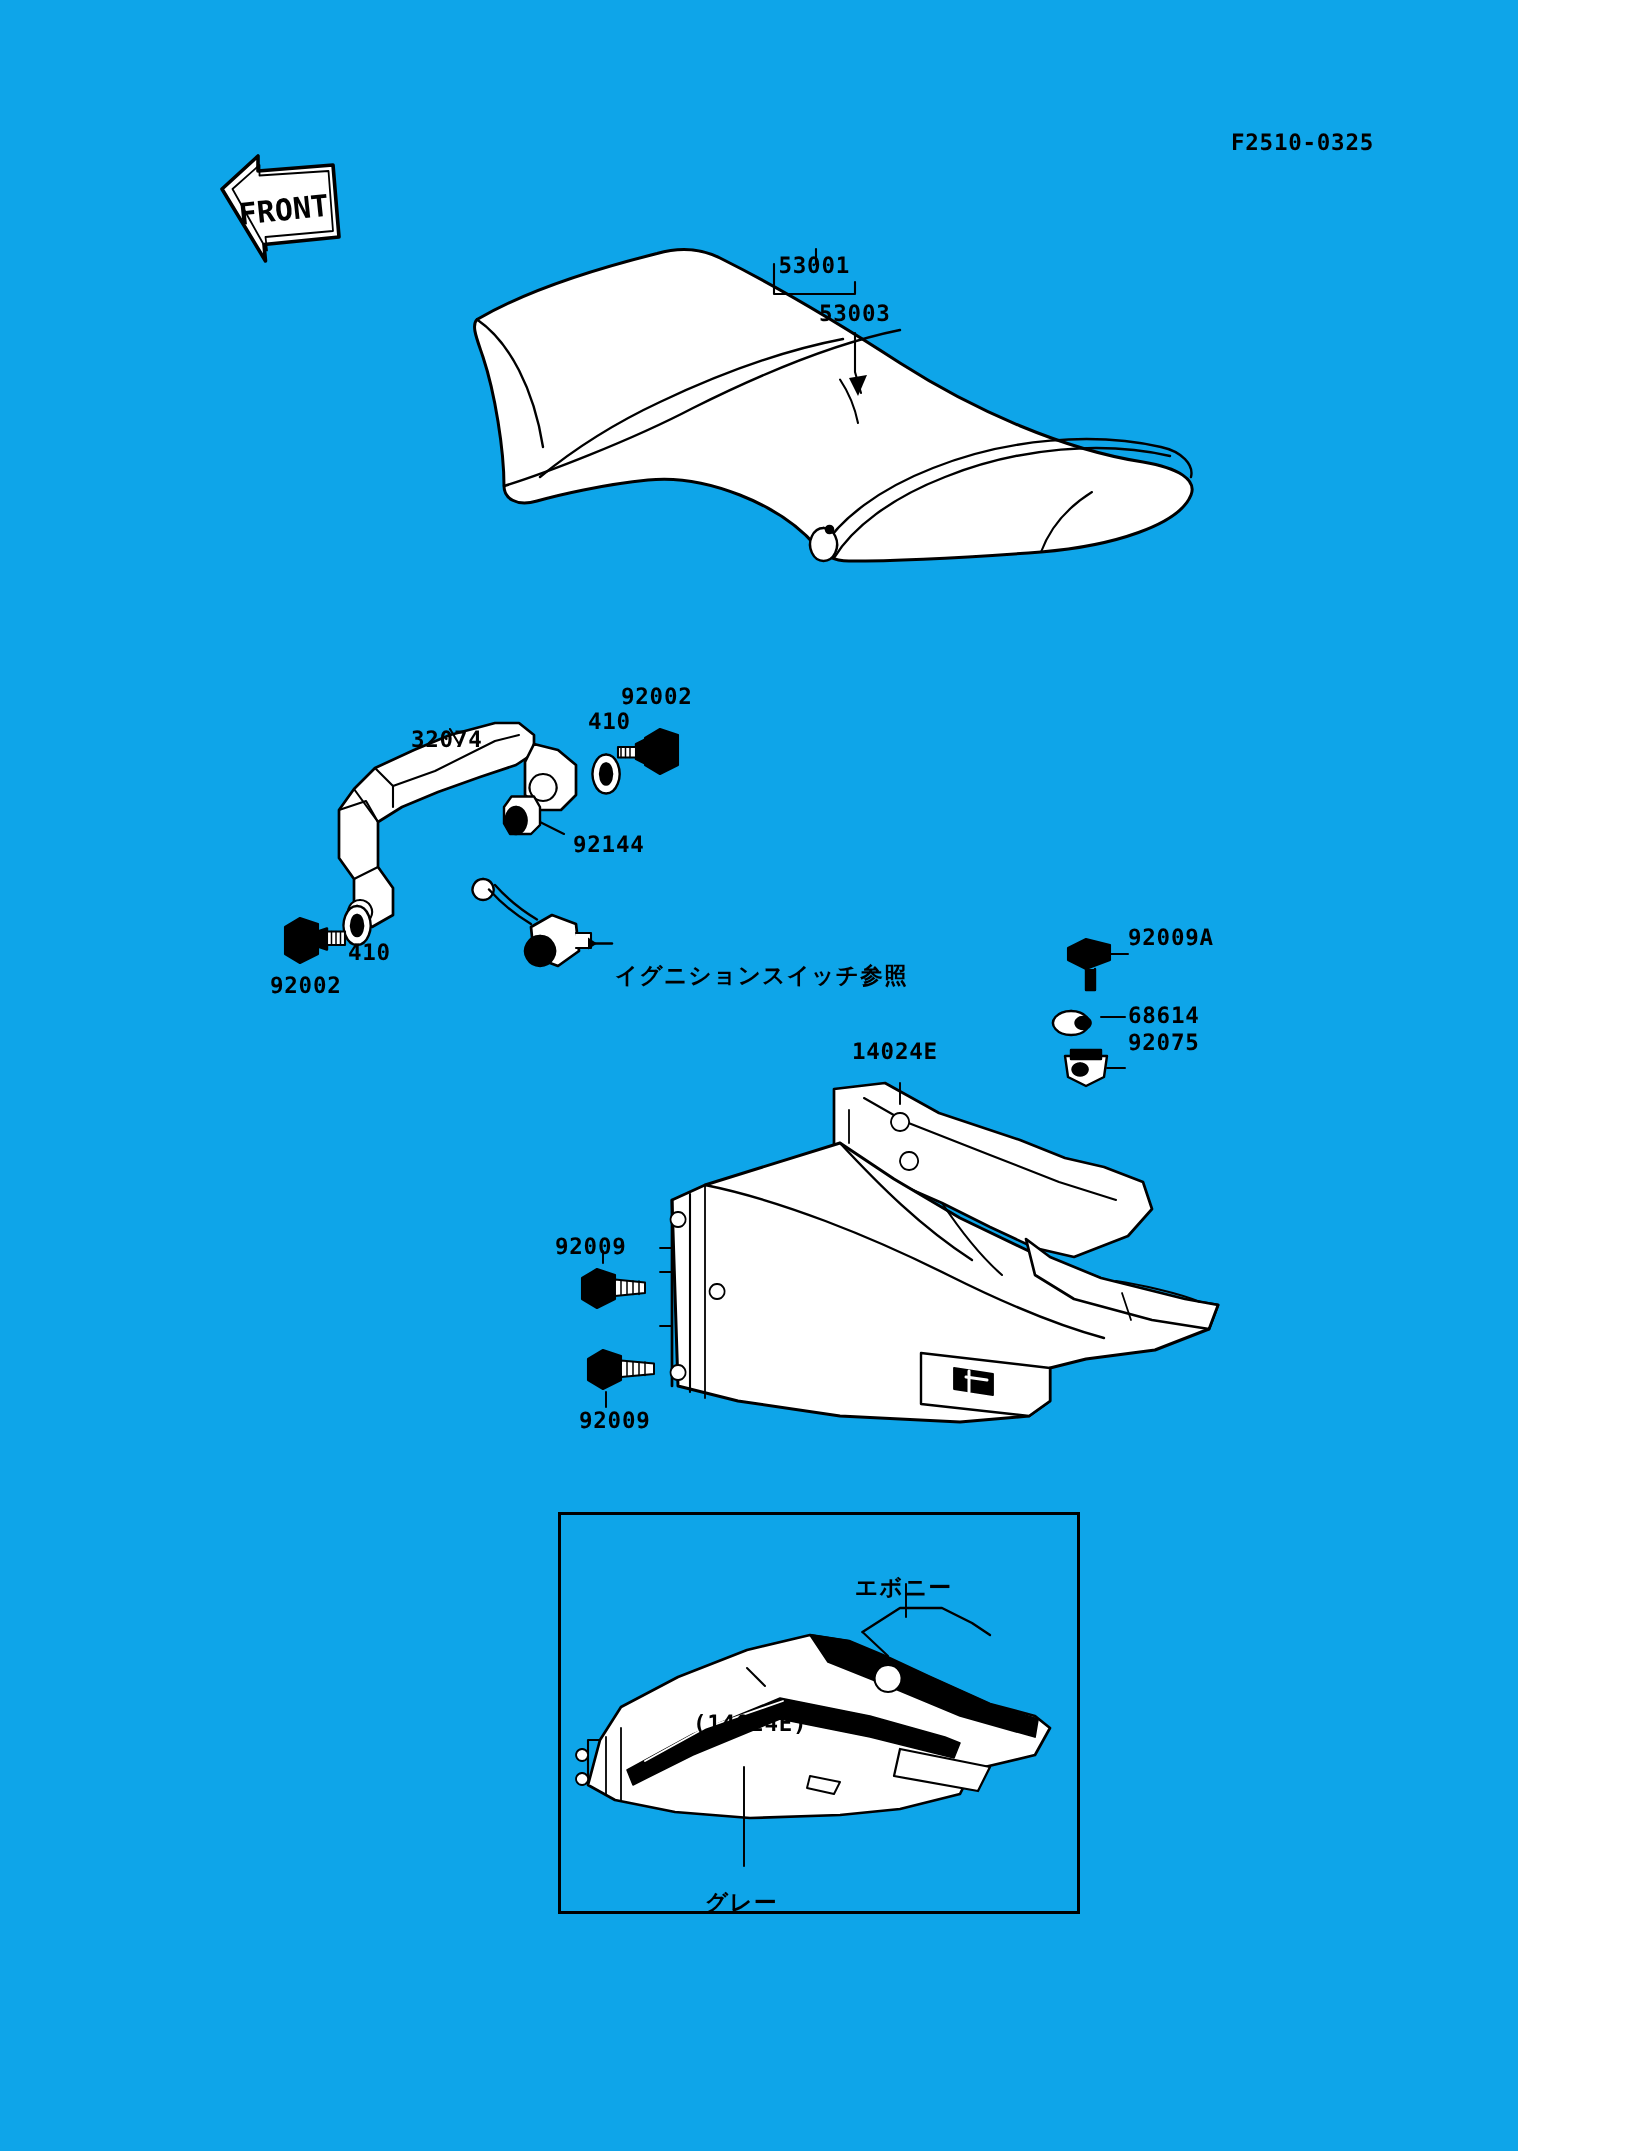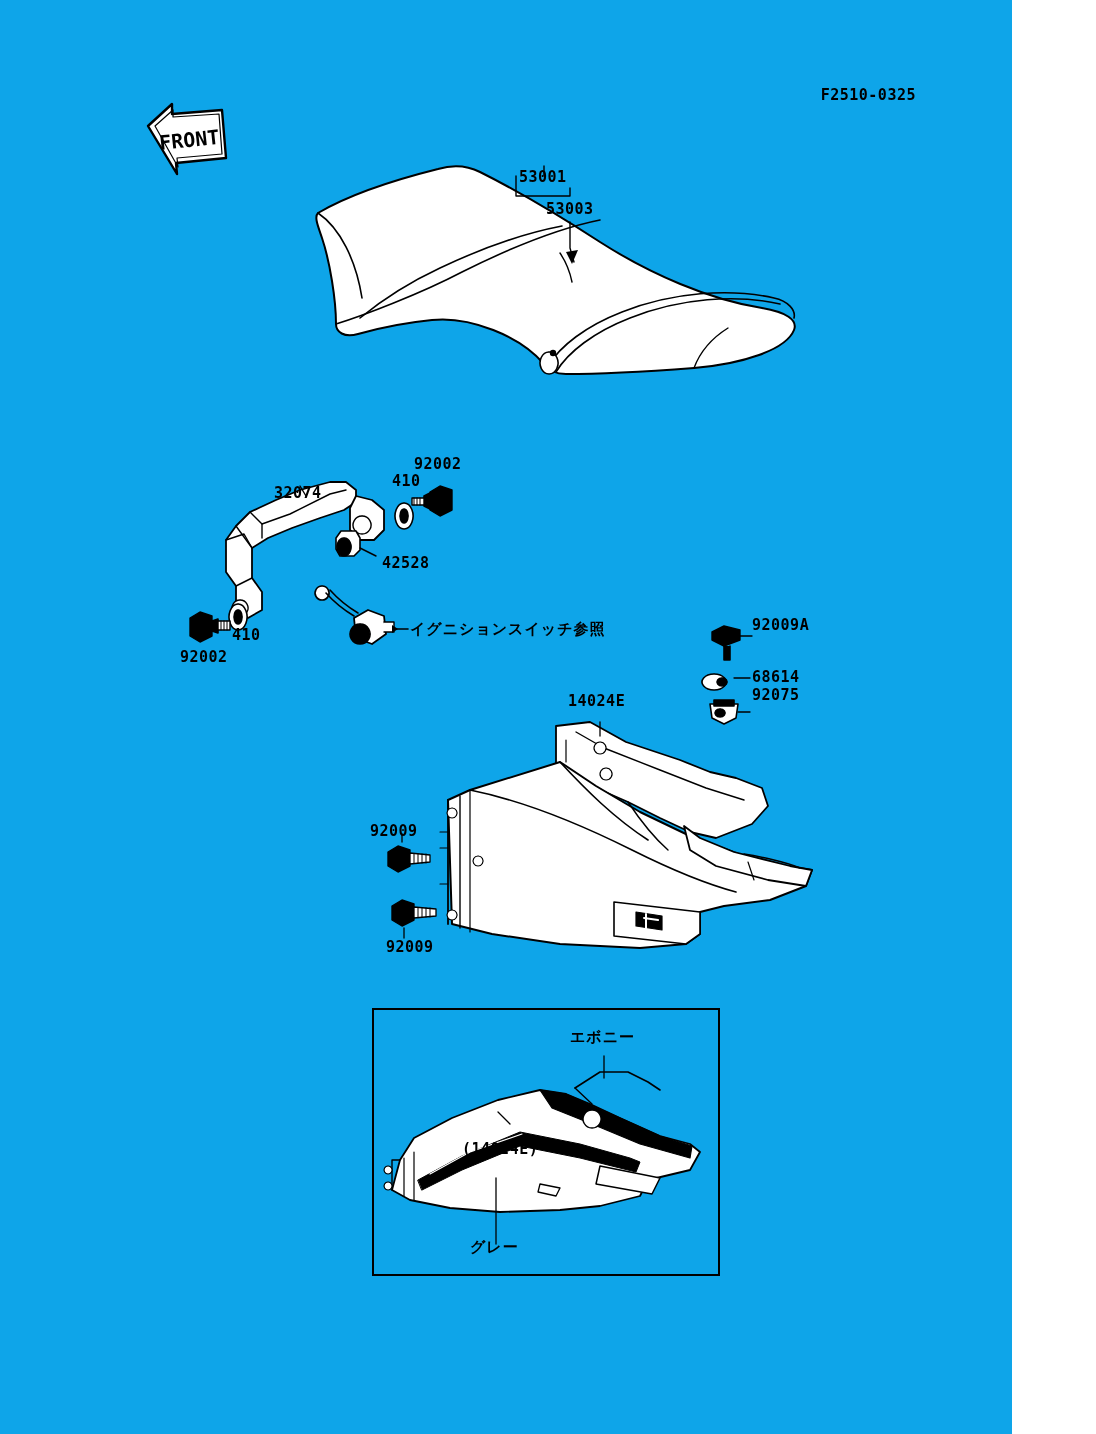--- a/index.html
+++ b/index.html
@@ -25,20 +25,21 @@
     font-weight: 700;
     letter-spacing: 0.5px;
     white-space: nowrap;
     color: #000;
   }
   .lbl.jp {
     font-family: "DejaVu Sans", sans-serif;
     font-size: 15px;
     font-weight: 700;
     letter-spacing: 1px;
+    margin-top: 21px;
   }
   .docid {
     position: absolute;
     top: 86px;
     right: 96px;
     font-family: "DejaVu Sans Mono", monospace;
     font-size: 15px;
     font-weight: 700;
     letter-spacing: 0.5px;
   }
@@ -274,21 +275,21 @@
   </svg>
 
   <div class="inset-frame"></div>
 
   <div class="lbl" style="left:519px; top:156px;margin-top:12px;">53001</div>
   <div class="lbl" style="left:546px; top:200px;text-align:right;">53003</div>
 
   <div class="lbl" style="left:274px; top:468px;margin-top:16px;">32074</div>
   <div class="lbl" style="left:414px; top:455px;">92002</div>
   <div class="lbl" style="left:392px; top:472px;">410</div>
-  <div class="lbl" style="left:382px; top:554px;">42528</div>
+  <div class="lbl" style="left:382px; top:554px;">92144</div>
   <div class="lbl" style="left:232px; top:626px;">410</div>
   <div class="lbl" style="left:180px; top:648px;">92002</div>
 
   <div class="lbl jp" style="left:410px; top:620px;">イグニションスイッチ参照</div>
 
   <div class="lbl" style="left:568px; top:692px;">14024E</div>
   <div class="lbl" style="left:752px; top:616px;">92009A</div>
   <div class="lbl" style="left:752px; top:668px;">68614</div>
   <div class="lbl" style="left:752px; top:686px;">92075</div>
   <div class="lbl" style="left:370px; top:822px;">92009</div>

